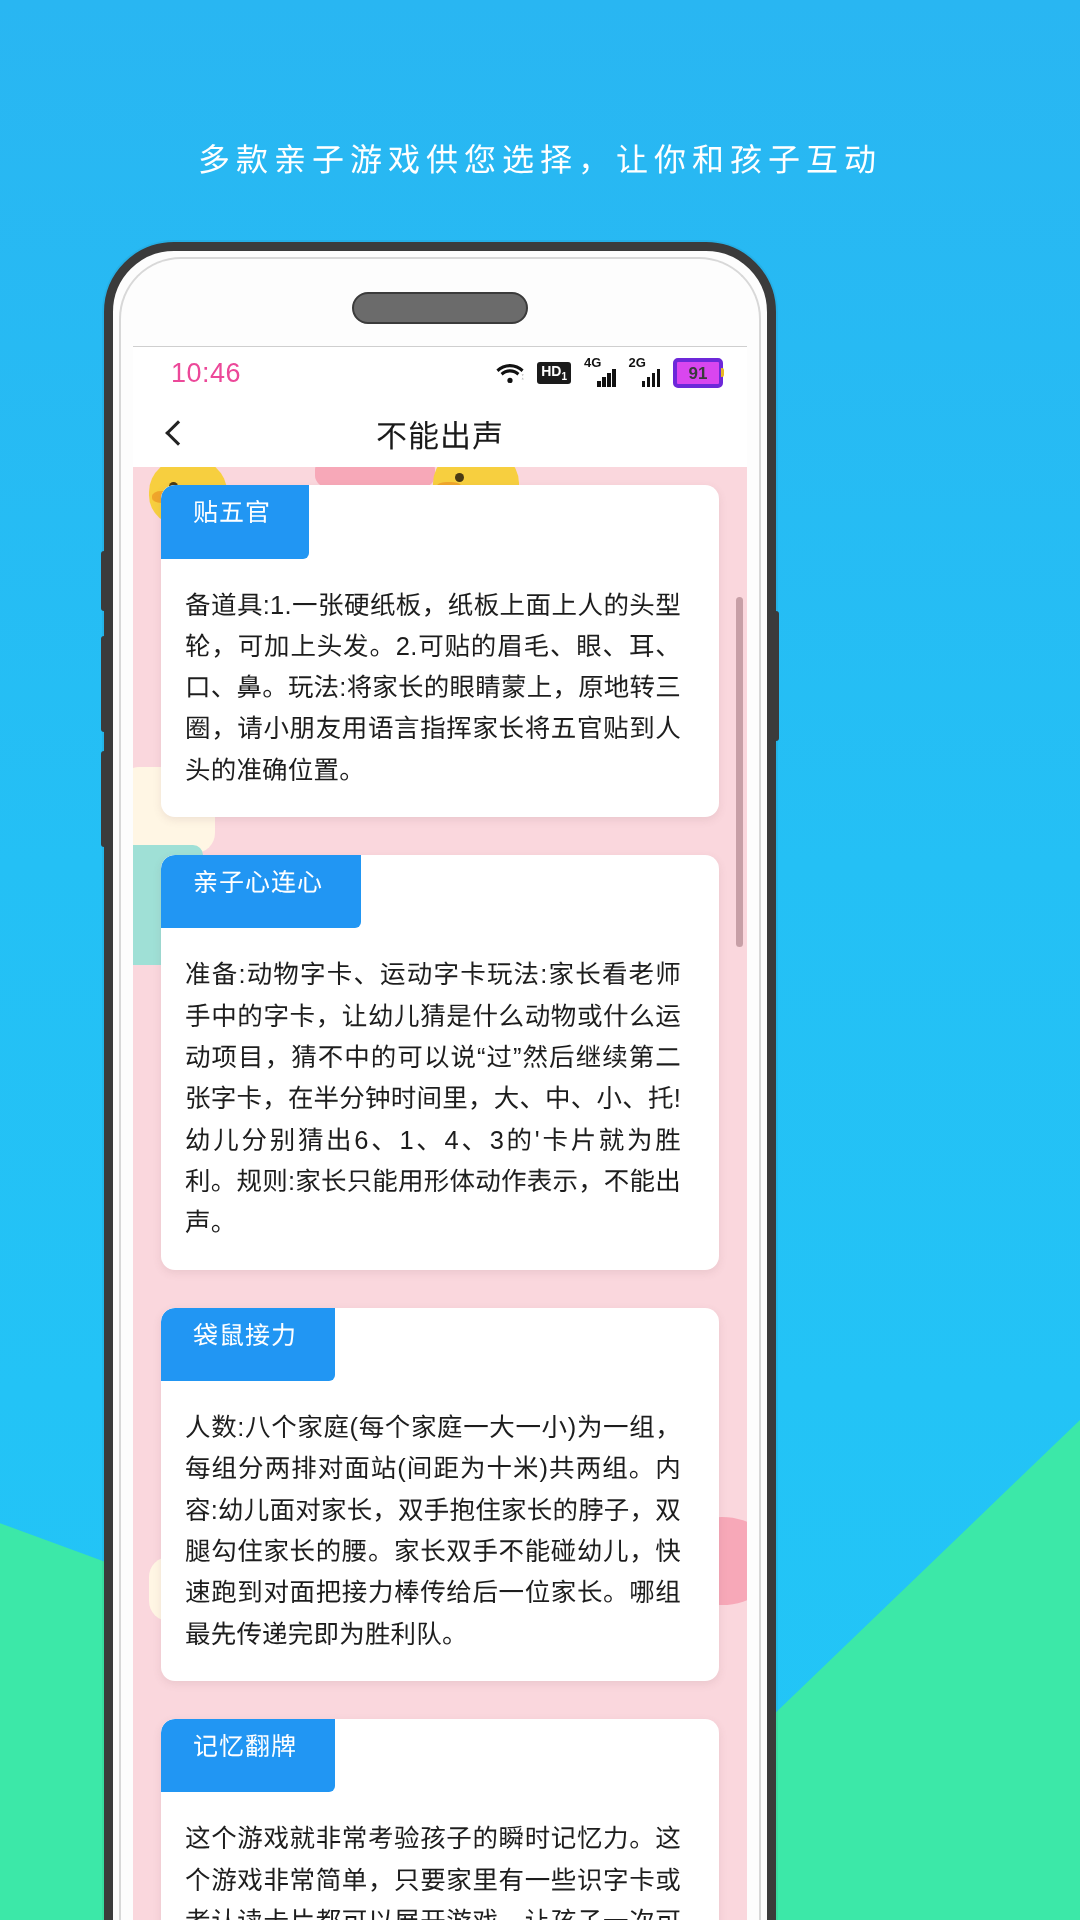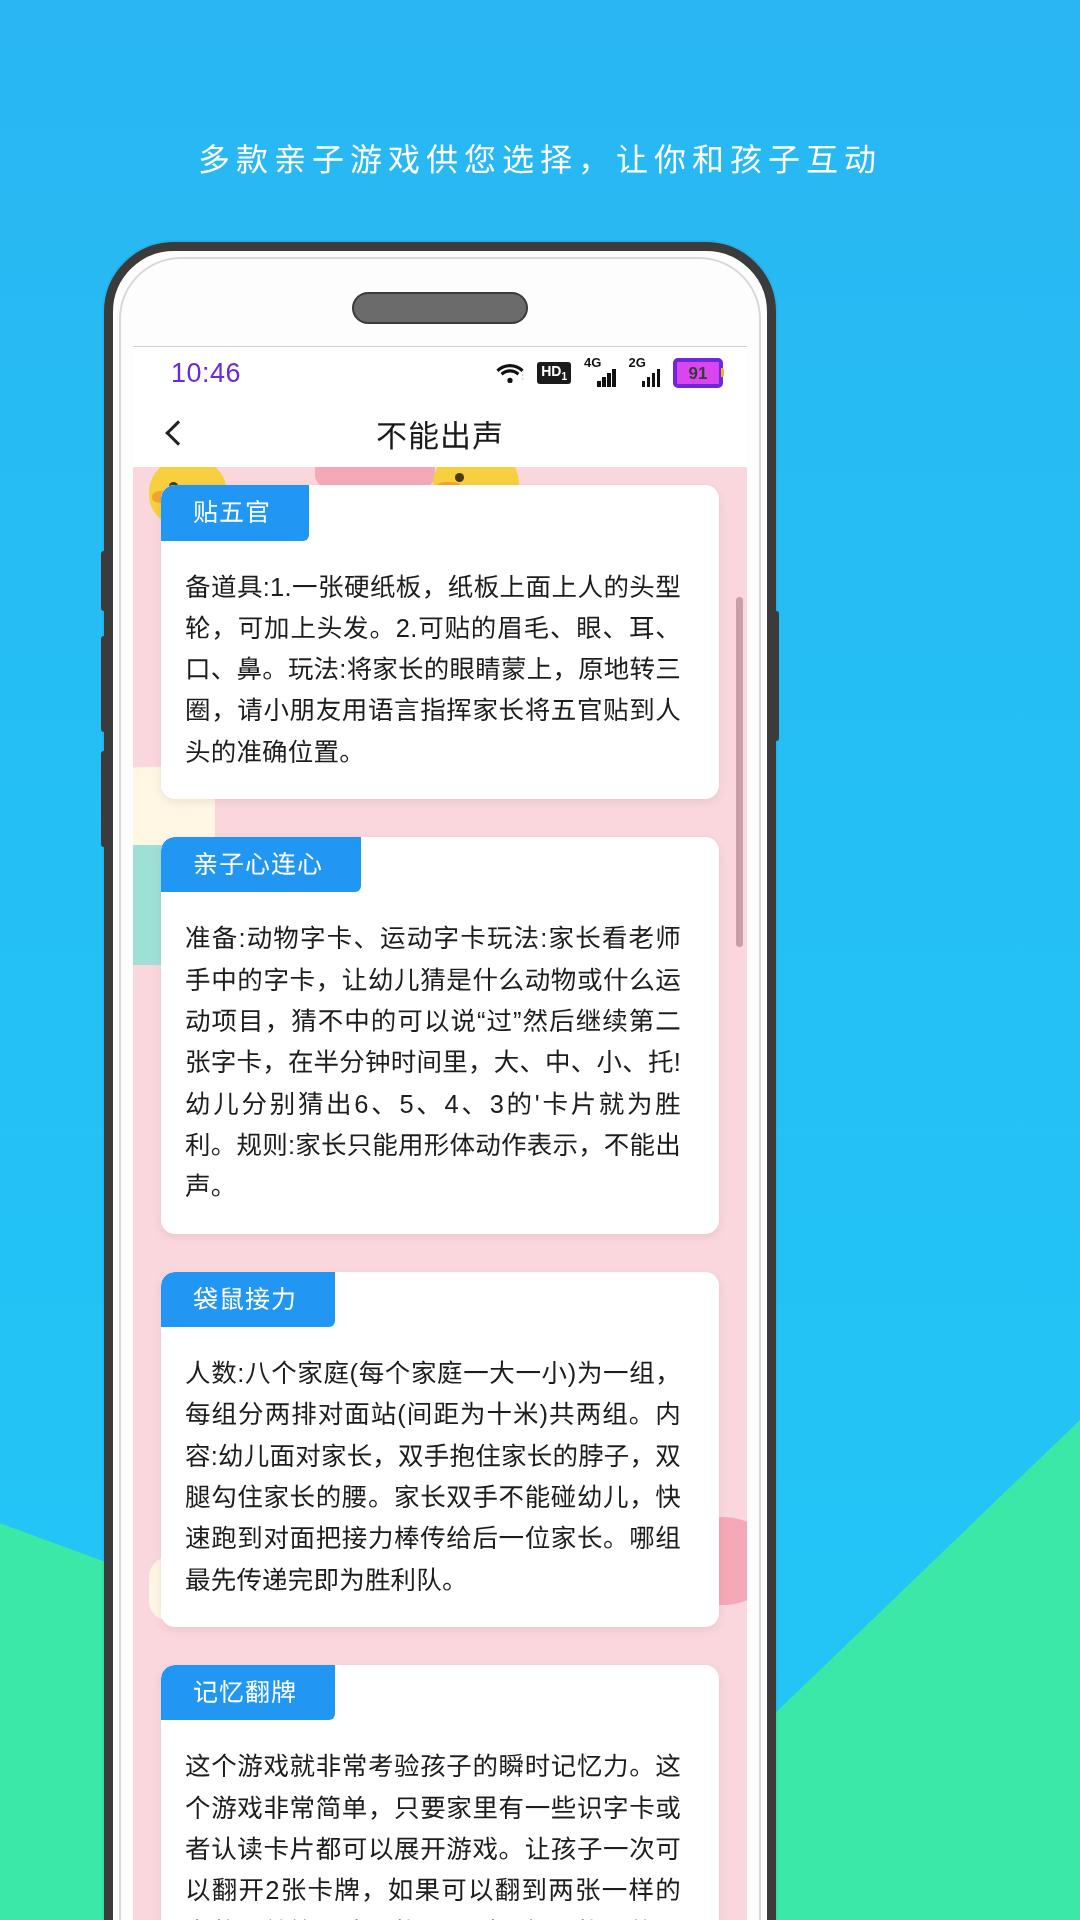--- a/index.html
+++ b/index.html
@@ -132,21 +132,21 @@
     height: 52px;
     background: #ffffff;
     display: flex;
     align-items: center;
     justify-content: space-between;
     padding: 0 24px 0 38px;
     box-sizing: border-box;
   }
   .status-time {
     font-size: 27px;
-    color: #6d28d9;
+    color: #ec4899;
     font-weight: 500;
     letter-spacing: 0.5px;
   }
   .status-icons {
     display: flex;
     align-items: center;
     gap: 13px;
   }
   .ic-wifi { display: block; }
   .ic-hd {
@@ -311,21 +311,21 @@
     margin-bottom: 38px;
     box-shadow: 0 3px 9px rgba(120, 80, 90, 0.12);
     overflow: hidden;
     position: relative;
   }
   .card-tab {
     display: inline-block;
     background: #2196f3;
     color: #ffffff;
     font-size: 25px;
-    padding: 14px 38px 14px 32px;
+    padding: 14px 38px 32px 32px;
     border-radius: 14px 0 6px 0;
     letter-spacing: 1px;
     line-height: 1.1;
   }
   .card-body {
     padding: 26px 38px 26px 24px;
     font-size: 25.5px;
     line-height: 1.62;
     color: #1d1d1d;
     text-align: justify;
@@ -439,21 +439,21 @@
 
         <div class="cards">
 
           <div class="card">
             <div class="card-tab">贴五官</div>
             <div class="card-body">备道具:1.一张硬纸板，纸板上面上人的头型轮，可加上头发。2.可贴的眉毛、眼、耳、口、鼻。玩法:将家长的眼睛蒙上，原地转三圈，请小朋友用语言指挥家长将五官贴到人头的准确位置。</div>
           </div>
 
           <div class="card">
             <div class="card-tab">亲子心连心</div>
-            <div class="card-body">准备:动物字卡、运动字卡玩法:家长看老师手中的字卡，让幼儿猜是什么动物或什么运动项目，猜不中的可以说“过”然后继续第二张字卡，在半分钟时间里，大、中、小、托!幼儿分别猜出6、5、4、3的'卡片就为胜利。规则:家长只能用形体动作表示，不能出声。</div>
+            <div class="card-body">准备:动物字卡、运动字卡玩法:家长看老师手中的字卡，让幼儿猜是什么动物或什么运动项目，猜不中的可以说“过”然后继续第二张字卡，在半分钟时间里，大、中、小、托!幼儿分别猜出6、1、4、3的'卡片就为胜利。规则:家长只能用形体动作表示，不能出声。</div>
           </div>
 
           <div class="card">
             <div class="card-tab">袋鼠接力</div>
             <div class="card-body">人数:八个家庭(每个家庭一大一小)为一组，每组分两排对面站(间距为十米)共两组。内容:幼儿面对家长，双手抱住家长的脖子，双腿勾住家长的腰。家长双手不能碰幼儿，快速跑到对面把接力棒传给后一位家长。哪组最先传递完即为胜利队。</div>
           </div>
 
           <div class="card">
             <div class="card-tab">记忆翻牌</div>
             <div class="card-body">这个游戏就非常考验孩子的瞬时记忆力。这个游戏非常简单，只要家里有一些识字卡或者认读卡片都可以展开游戏。让孩子一次可以翻开2张卡牌，如果可以翻到两张一样的卡牌，就算是成功找到配对，如果找到的两张是不一样的卡牌，则要把卡牌变回背对的状态。</div>

